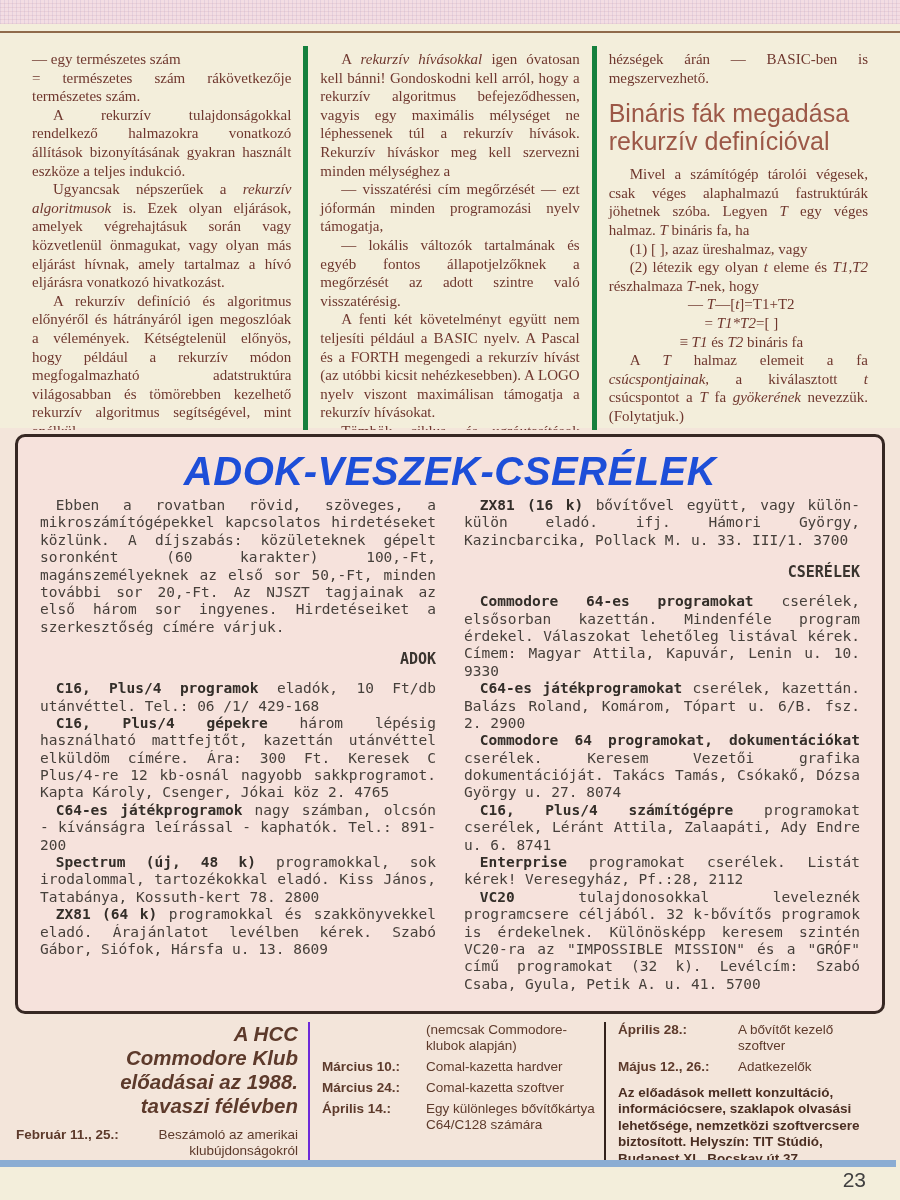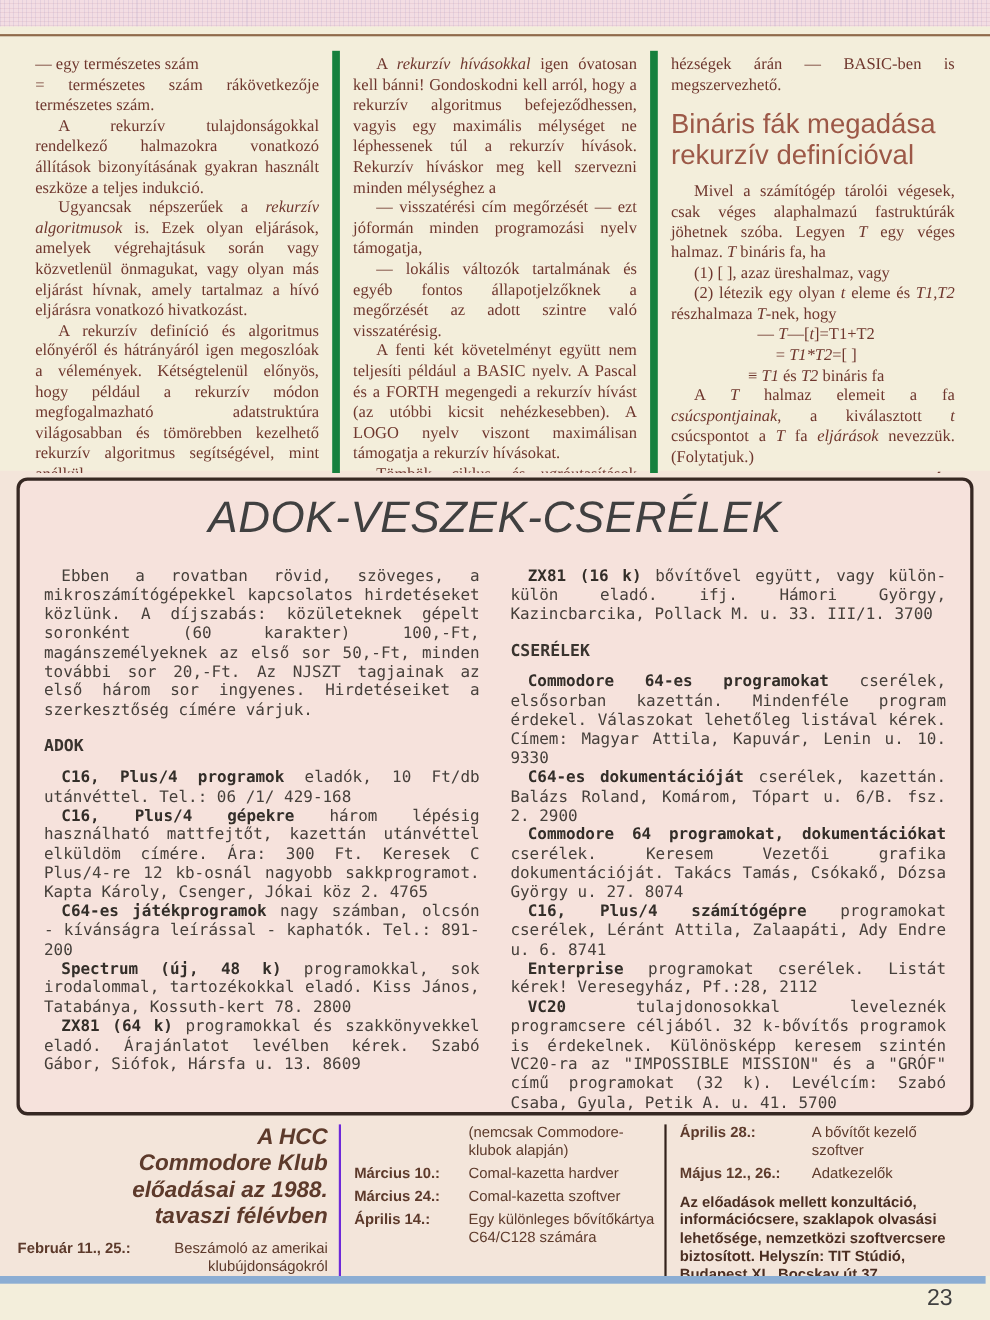--- a/index.html
+++ b/index.html
@@ -9,39 +9,39 @@
   .top-band{position:absolute;top:0;left:0;right:0;height:24px;background-color:#f3dde3;
     background-image:repeating-linear-gradient(90deg,rgba(150,140,190,.16) 0 1px,transparent 1px 4px),
                      repeating-linear-gradient(0deg,rgba(190,140,160,.16) 0 1px,transparent 1px 4px);}
   .top-rule{position:absolute;top:31px;left:0;right:0;height:2px;background:#8f6a4b;}
   .pink-wash{position:absolute;top:428px;left:0;right:0;height:732px;background:#f3e5da;}
 
   
   .article{position:absolute;top:46px;left:20px;right:20px;height:384px;display:flex;
     font-family:"Liberation Serif",serif;font-size:15px;line-height:1.24;color:#6f372e;overflow:hidden;}
   .article .col{flex:1;padding:4px 12px;text-align:justify;}
-  .article .col + .col{border-left:7px solid #15803d;}
+  .article .col + .col{border-left:5px solid #15803d;}
   .blk{margin:0;}
   .ind{text-indent:1.4em;}
   .fm{text-align:center;padding-left:6px;}
   .byline{text-align:right;letter-spacing:.8px;font-weight:600;margin-top:3px;}
   .article h2{font-family:"Liberation Sans",sans-serif;font-weight:400;color:#9c5847;
     font-size:25px;line-height:1.12;margin:12px 0 10px;text-align:left;text-indent:0;}
   .i{font-style:italic;}
   .b{font-weight:bold;}
 
   
   .adbox{position:absolute;top:434px;left:15px;right:15px;height:580px;background:#f6e2dc;
     border:3px solid #362823;border-radius:10px;padding:10px 22px;box-sizing:border-box;overflow:hidden;
     font-family:"DejaVu Sans Mono",monospace;color:#46403b;}
-  .adtitle{margin:2px 0 22px;text-align:center;font-family:"Liberation Sans",sans-serif;
-    font-style:italic;font-weight:normal;font-size:40px;letter-spacing:.5px;color:#404040;}
+  .adtitle{margin:2px 0 3px;text-align:center;font-family:"Liberation Sans",sans-serif;
+    font-style:italic;font-weight:bold;font-size:40px;letter-spacing:.5px;color:#1d4ed8;}
   .adcols{display:flex;gap:28px;}
   .adcol{flex:1;text-align:justify;font-size:14.5px;line-height:1.2;}
-  .adcol h3{font-size:15px;margin:14px 0 12px;font-weight:bold;color:#3a342f;text-align:left;text-indent:0;}
+  .adcol h3{font-size:15px;margin:14px 0 12px;font-weight:bold;color:#3a342f;text-align:right;text-indent:0;}
   .adcol .b{color:#332e29;}
   .adcol .ind{text-indent:1.8ch;}
 
   
   .club{position:absolute;top:1022px;left:16px;right:16px;height:138px;display:flex;
     font-family:"Liberation Sans",sans-serif;color:#5d3a2b;overflow:hidden;}
   .club-col{box-sizing:border-box;}
   .c1{width:292px;padding-right:10px;}
   .c2{width:296px;border-left:2px solid #6d28d9;padding:0 8px 0 12px;}
   .c3{flex:1;border-left:2px solid #33221c;padding:0 0 0 12px;}
@@ -85,42 +85,42 @@
       </div>
     <div class="col">
         <p class="blk"><span>hézségek árán — BASIC-ben is megszervezhető.</span></p>
         <h2 class="blk"><span>Bináris fák megadása rekurzív definícióval</span></h2>
         <p class="blk ind"><span>Mivel a számítógép tárolói végesek, csak véges alaphalmazú fastruktúrák jöhetnek szóba. Legyen </span><span class="i">T</span><span> egy véges halmaz. </span><span class="i">T</span><span> bináris fa, ha</span></p>
         <p class="blk ind"><span>(1) [ ], azaz üreshalmaz, vagy</span></p>
         <p class="blk ind"><span>(2) létezik egy olyan </span><span class="i">t</span><span> eleme és </span><span class="i">T1,T2</span><span> részhalmaza </span><span class="i">T</span><span>-nek, hogy</span></p>
         <p class="blk fm"><span>— </span><span class="i">T</span><span>—[</span><span class="i">t</span><span>]=T1+T2</span></p>
         <p class="blk fm"><span>= </span><span class="i">T1*T2</span><span>=[ ]</span></p>
         <p class="blk fm"><span>≡ </span><span class="i">T1</span><span> és </span><span class="i">T2</span><span> bináris fa</span></p>
-        <p class="blk ind"><span>A </span><span class="i">T</span><span> halmaz elemeit a fa </span><span class="i">csúcspontjainak</span><span>, a kiválasztott </span><span class="i">t</span><span> csúcspontot a </span><span class="i">T</span><span> fa </span><span class="i">eljárások</span><span> nevezzük. (Folytatjuk.)</span></p>
+        <p class="blk ind"><span>A </span><span class="i">T</span><span> halmaz elemeit a fa </span><span class="i">csúcspontjainak</span><span>, a kiválasztott </span><span class="i">t</span><span> csúcspontot a </span><span class="i">T</span><span> fa </span><span class="i">gyökerének</span><span> nevezzük. (Folytatjuk.)</span></p>
         <p class="blk byline"><span>FLENDER ANDRÁS</span></p>
       </div>
   </section>
 
   <section class="adbox">
     <h1 class="adtitle">ADOK-VESZEK-CSERÉLEK</h1>
     <div class="adcols">
       <div class="adcol">
           <p class="blk ind"><span>Ebben a rovatban rövid, szöveges, a mikroszámítógépekkel kapcsolatos hirdetéseket közlünk. A díjszabás: közületeknek gépelt soronként (60 karakter) 100,-Ft, magánszemélyeknek az első sor 50,-Ft, minden további sor 20,-Ft. Az NJSZT tagjainak az első három sor ingyenes. Hirdetéseiket a szerkesztőség címére várjuk.</span></p>
           <h3 class="blk"><span>ADOK</span></h3>
           <p class="blk ind"><span class="b">C16, Plus/4 programok</span><span> eladók, 10 Ft/db utánvéttel. Tel.: 06 /1/ 429-168</span></p>
           <p class="blk ind"><span class="b">C16, Plus/4 gépekre</span><span> három lépésig használható mattfejtőt, kazettán utánvéttel elküldöm címére. Ára: 300 Ft. Keresek C Plus/4-re 12 kb-osnál nagyobb sakkprogramot. Kapta Károly, Csenger, Jókai köz 2. 4765</span></p>
           <p class="blk ind"><span class="b">C64-es játékprogramok</span><span> nagy számban, olcsón - kívánságra leírással - kaphatók. Tel.: 891-200</span></p>
           <p class="blk ind"><span class="b">Spectrum (új, 48 k)</span><span> programokkal, sok irodalommal, tartozékokkal eladó. Kiss János, Tatabánya, Kossuth-kert 78. 2800</span></p>
           <p class="blk ind"><span class="b">ZX81 (64 k)</span><span> programokkal és szakkönyvekkel eladó. Árajánlatot levélben kérek. Szabó Gábor, Siófok, Hársfa u. 13. 8609</span></p>
         </div>
       <div class="adcol">
           <p class="blk ind"><span class="b">ZX81 (16 k)</span><span> bővítővel együtt, vagy külön-külön eladó. ifj. Hámori György, Kazincbarcika, Pollack M. u. 33. III/1. 3700</span></p>
           <h3 class="blk"><span>CSERÉLEK</span></h3>
           <p class="blk ind"><span class="b">Commodore 64-es programokat</span><span> cserélek, elsősorban kazettán. Mindenféle program érdekel. Válaszokat lehetőleg listával kérek. Címem: Magyar Attila, Kapuvár, Lenin u. 10. 9330</span></p>
-          <p class="blk ind"><span class="b">C64-es dokumentációját</span><span> cserélek, kazettán. Balázs Roland, Komárom, Tópart u. 6/B. fsz. 2. 2900</span></p>
+          <p class="blk ind"><span class="b">C64-es játékprogramokat</span><span> cserélek, kazettán. Balázs Roland, Komárom, Tópart u. 6/B. fsz. 2. 2900</span></p>
           <p class="blk ind"><span class="b">Commodore 64 programokat, dokumentációkat</span><span> cserélek. Keresem Vezetői grafika dokumentációját. Takács Tamás, Csókakő, Dózsa György u. 27. 8074</span></p>
           <p class="blk ind"><span class="b">C16, Plus/4 számítógépre</span><span> programokat cserélek, Léránt Attila, Zalaapáti, Ady Endre u. 6. 8741</span></p>
           <p class="blk ind"><span class="b">Enterprise</span><span> programokat cserélek. Listát kérek! Veresegyház, Pf.:28, 2112</span></p>
           <p class="blk ind"><span class="b">VC20</span><span> tulajdonosokkal leveleznék programcsere céljából. 32 k-bővítős programok is érdekelnek. Különösképp keresem szintén VC20-ra az "IMPOSSIBLE MISSION" és a "GRÓF" című programokat (32 k). Levélcím: Szabó Csaba, Gyula, Petik A. u. 41. 5700</span></p>
         </div>
     </div>
   </section>
 
   <section class="club">
     <div class="club-col c1">

